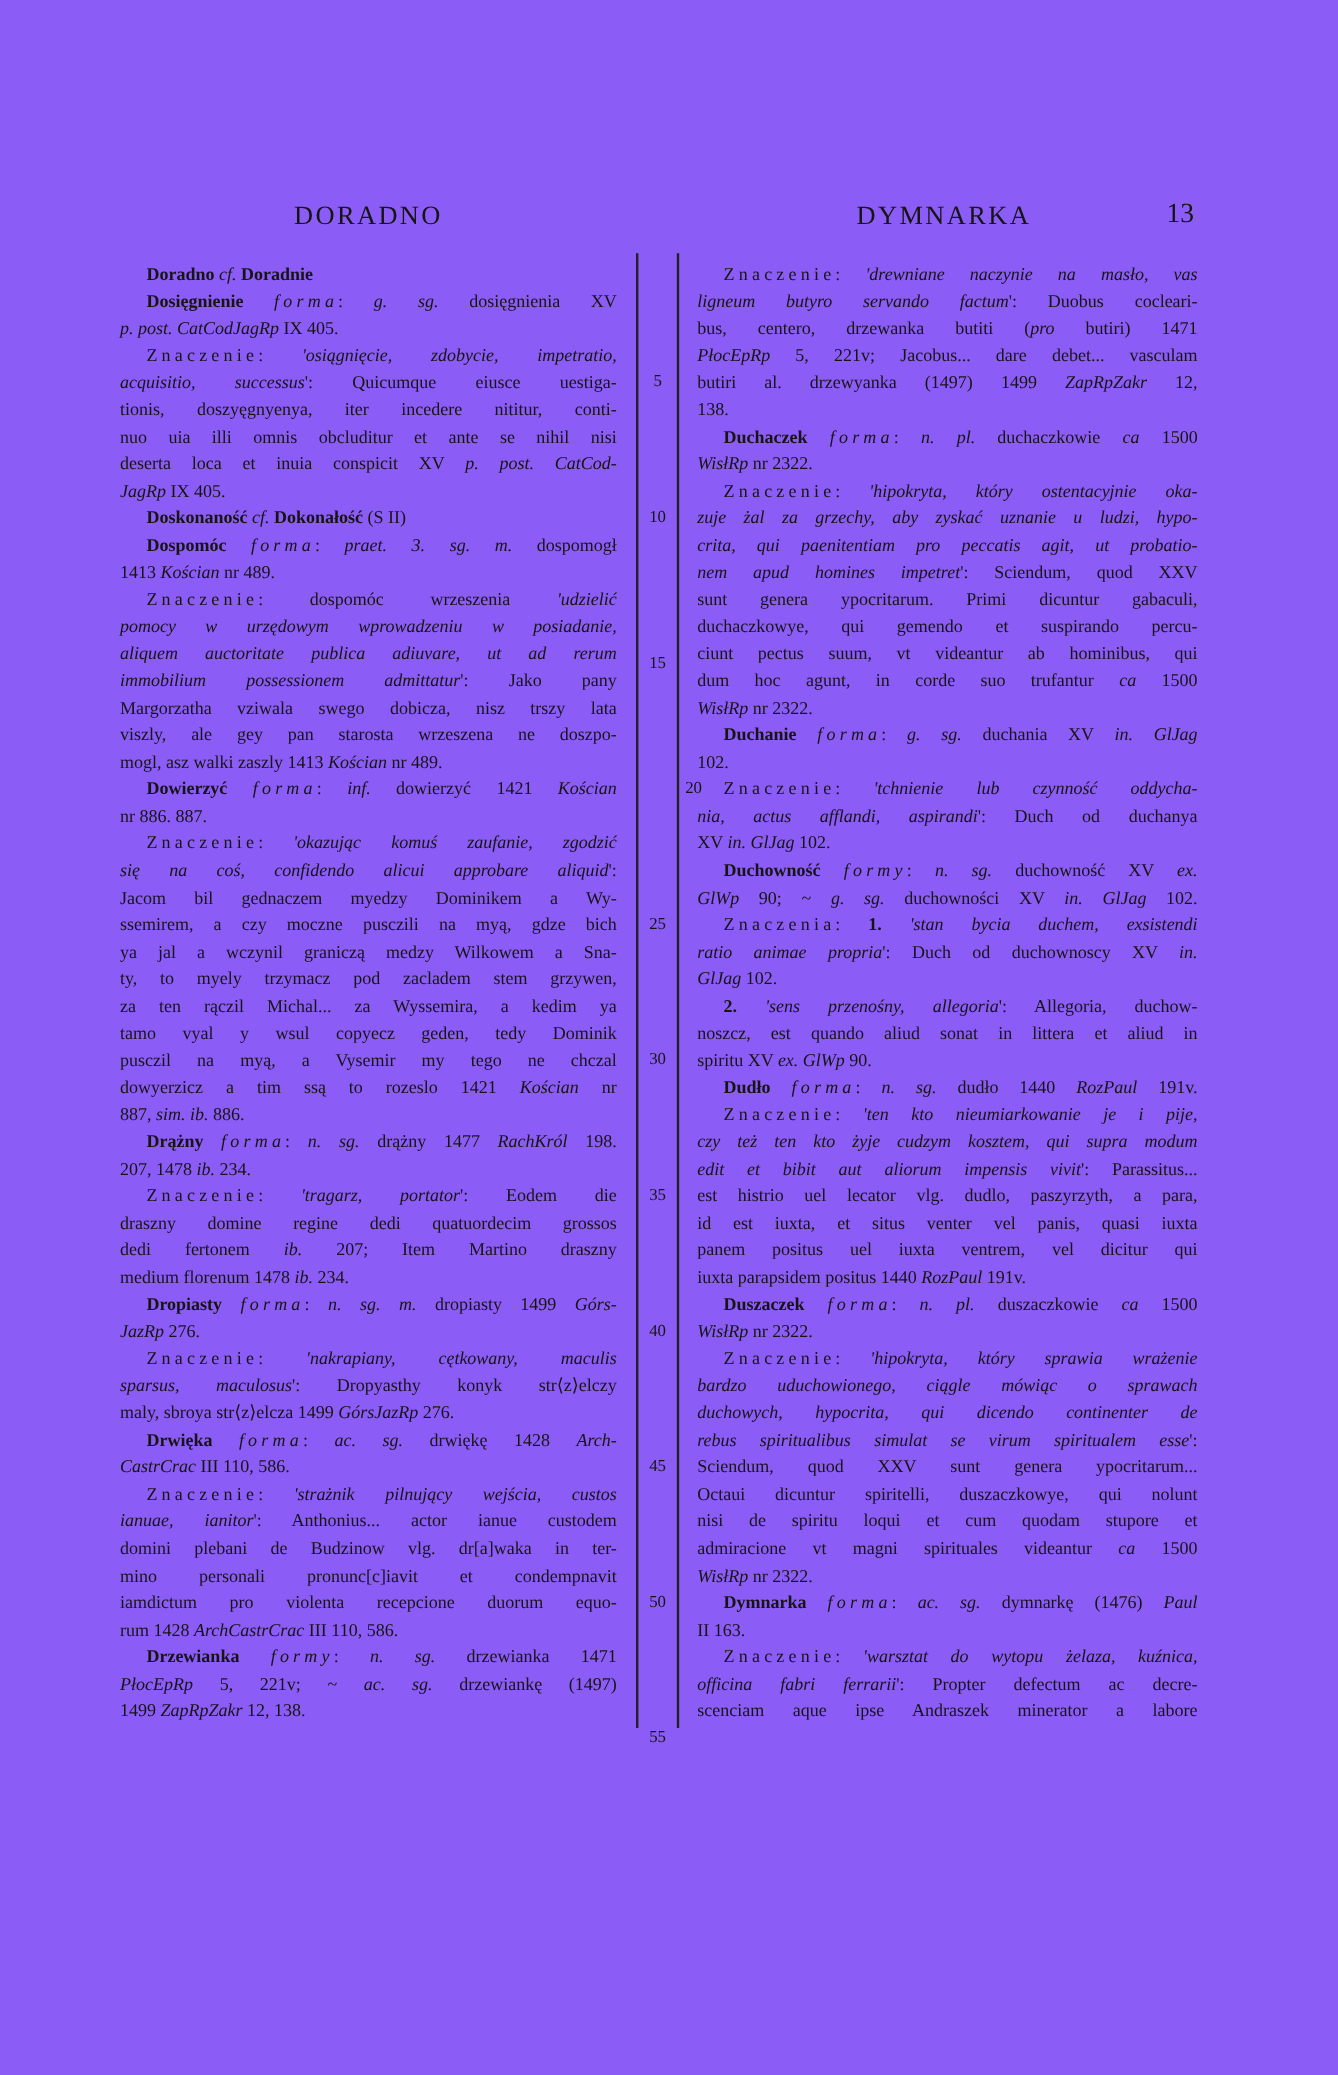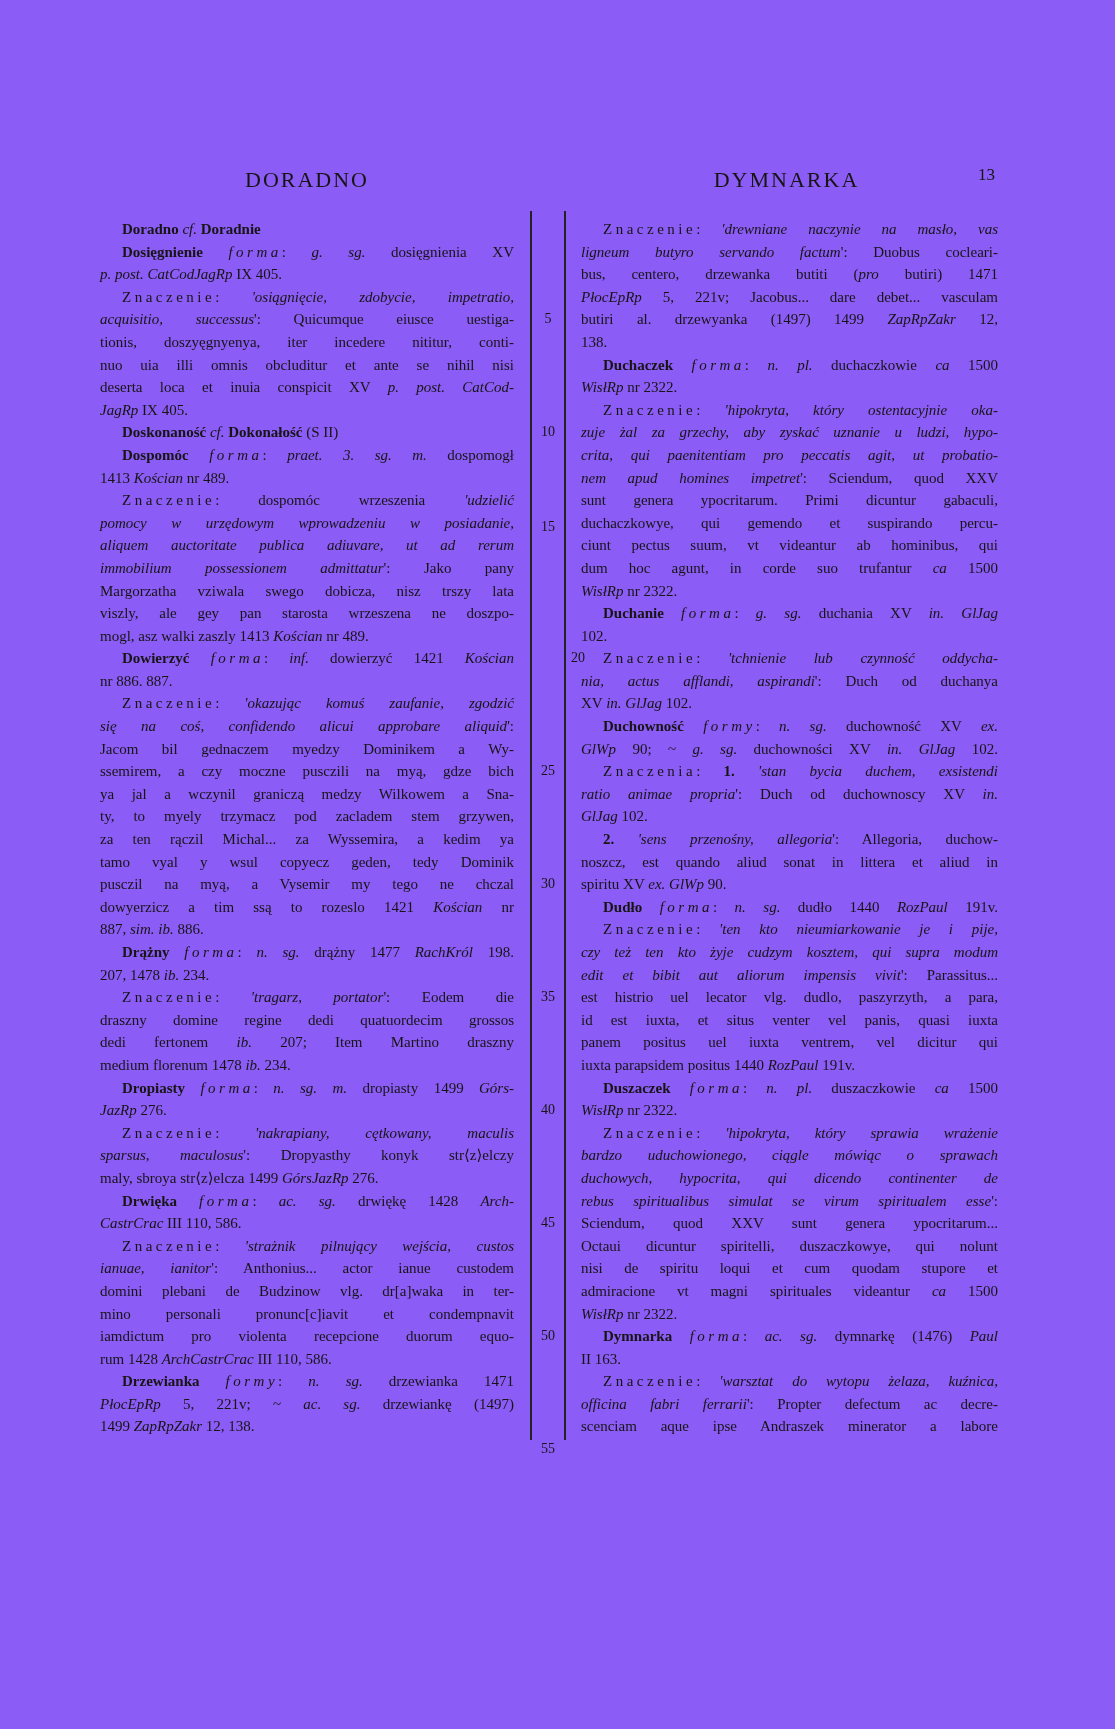--- a/index.html
+++ b/index.html
@@ -14,21 +14,21 @@
   
   .runhead{
     position:absolute;top:167px;
     font-size:22px;letter-spacing:2px;
     text-align:center;white-space:nowrap;
   }
   #head-left{left:100px;width:414px;}
   #head-right{left:578px;width:417px;}
   #page-num{
     position:absolute;top:165px;right:120px;
-    font-size:17px;text-align:right;
+    font-size:23px;text-align:right;
   }
   
   #textblock{
     position:absolute;left:100px;top:218px;
     display:flex;align-items:stretch;
   }
   .col{font-size:15px;}
   #col-left{width:414px;}
   #col-right{width:417px;}
   .line{
@@ -118,21 +118,21 @@
         <div class="line"><span class="seg-n">mino personali pronunc[c]iavit et condempnavit</span></div>
         <div class="line"><span class="seg-n">iamdictum pro violenta recepcione duorum equo-</span></div>
         <div class="line end"><span class="seg-n">rum 1428 </span><span class="seg-i">ArchCastrCrac</span><span class="seg-n"> III 110, 586.</span></div>
         <div class="line indent"><span class="seg-b">Drzewianka </span><span class="seg-isp">formy</span><span class="seg-n">: </span><span class="seg-i">n. sg.</span><span class="seg-n"> drzewianka 1471</span></div>
         <div class="line"><span class="seg-i">PłocEpRp</span><span class="seg-n"> 5, 221v; ~ </span><span class="seg-i">ac. sg.</span><span class="seg-n"> drzewiankę (1497)</span></div>
         <div class="line end"><span class="seg-n">1499 </span><span class="seg-i">ZapRpZakr</span><span class="seg-n"> 12, 138.</span></div>
       </div>
     <div id="gutter">
         <div class="gutter-num" style="top: 97.4px;">5</div>
         <div class="gutter-num" style="top: 210.4px;">10</div>
-        <div class="gutter-num" style="top: 305px;">15</div>
+        <div class="gutter-num" style="top: 332px;">15</div>
         <div class="gutter-num" style="top: 436.4px; padding-left: 30px;">20</div>
         <div class="gutter-num" style="top: 549.4px;">25</div>
         <div class="gutter-num" style="top: 662.4px;">30</div>
         <div class="gutter-num" style="top: 775.4px;">35</div>
         <div class="gutter-num" style="top: 888.4px;">40</div>
         <div class="gutter-num" style="top: 1001.4px;">45</div>
         <div class="gutter-num" style="top: 1114.4px;">50</div>
         <div class="gutter-num" style="top: 1227.4px;">55</div>
       </div>
     <div id="col-right" class="col">

